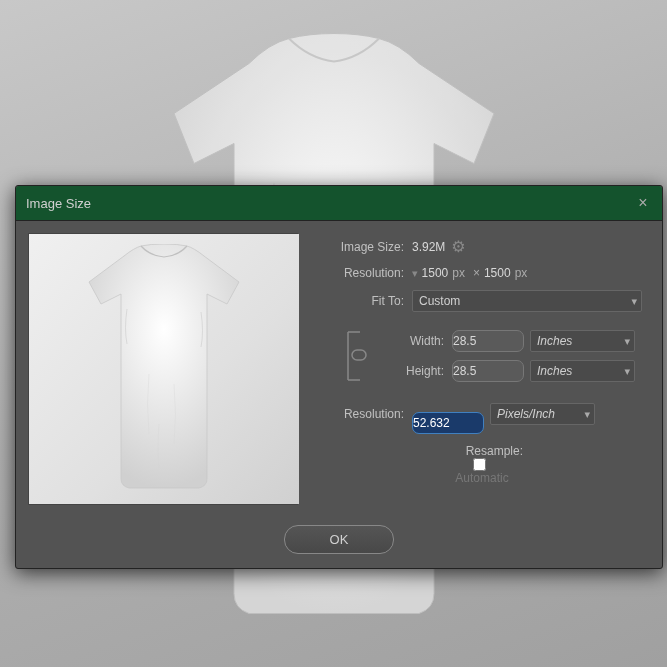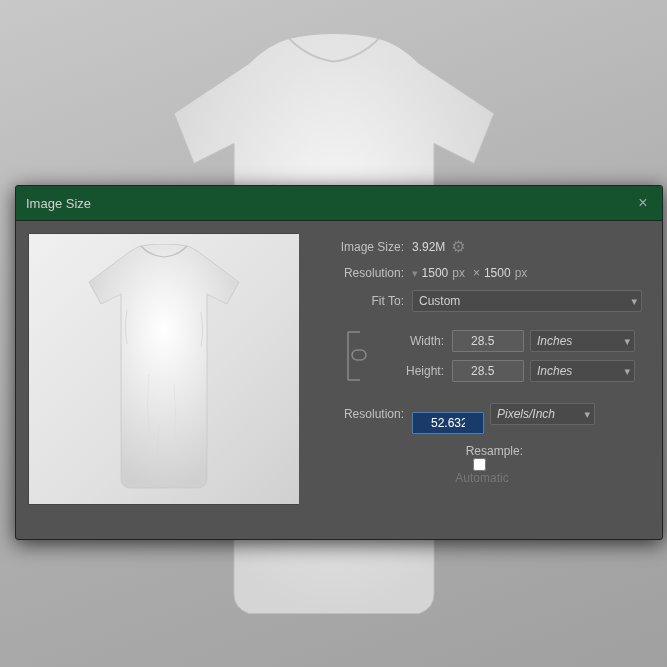--- a/index.html
+++ b/index.html
@@ -183,22 +183,22 @@
       width: 105px;
       font-style: italic;
     }
 
     
     .number-input {
       background: #5a5a5a;
       border: 1px solid #777;
       color: #d8d8d8;
       font-size: 12px;
-      padding: 3px 18px;
-      border-radius: 1px;
+      padding: 3px 0;
+      border-radius: 7px;
       width: 72px;
       text-align: left;
     }
 
     .number-input.focused {
       background: #1a3a6a;
       border-color: #4080c0;
       color: #ffffff;
       margin-top: 18px;
     }
@@ -400,15 +400,16 @@
         <div class="settings-row" style="margin-top:4px;flex-direction:column;">
           <span class="settings-label">Resample:</span>
           <input type="checkbox" class="checkbox-input" style="">
           <span style="color:#777; font-size:12px;">Automatic</span>
         </div>
 
       </div>
     </div>
 
     <div class="dialog-footer">
+      <button class="dialog-btn">OK</button>
     </div>
   </div>
 </div>
 
 </body></html>

